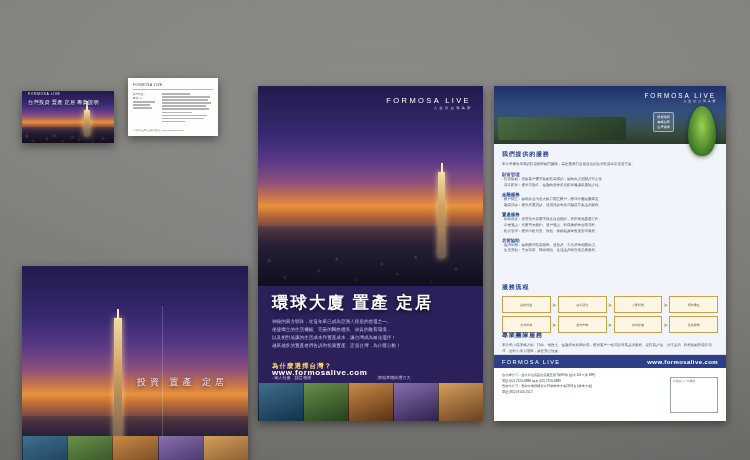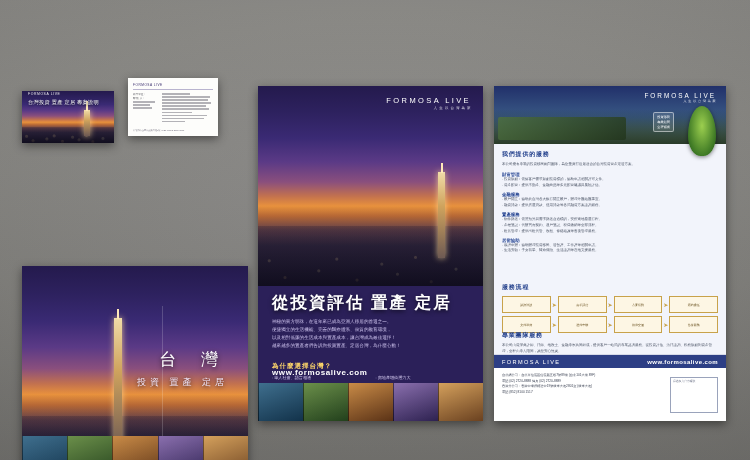--- a/index.html
+++ b/index.html
@@ -223,21 +223,20 @@
     <span class="tinyline" style="width:45%"></span>
   </div>
   <div class="lh-foot">台北市信義區信義路五段7號 / TEL (886)2 2720 8888</div>
 </div>
 
 <div class="piece night" id="brochure">
   <div class="skyline"></div>
   <div class="ground"></div>
   <div class="tower" style="left:92px;height:132px;width:8px;"></div>
   <div class="bc-divider"></div>
-  <div class="bc-title">台 灣</div>
   <div class="bc-sub">投資 置產 定居</div>
   <div class="bc-logo">
     <div class="bl1">FORMOSA LIVE</div>
     <div class="bl2">福爾摩沙國際投資移民公司</div>
   </div>
   <div class="strip">
     <div style="background:linear-gradient(160deg,#3f6f8e,#12324a)"></div>
     <div style="background:linear-gradient(160deg,#6b8f4a,#22401c)"></div>
     <div style="background:linear-gradient(160deg,#c98b47,#5a3216)"></div>
     <div style="background:linear-gradient(160deg,#8a6fae,#2d2150)"></div>
@@ -248,21 +247,21 @@
 <div class="piece" id="flyer-front">
   <div class="photo night">
     <div class="skyline"></div>
     <div class="ground"></div>
     <div class="tower" style="left:180px;height:86px;width:7px;"></div>
   </div>
   <div class="ff-logo">
     <div class="l1">FORMOSA LIVE</div>
     <div class="l2">人 生 以 台 灣 為 家</div>
   </div>
-  <div class="ff-head">從投資評估 置產 定居</div>
+  <div class="ff-head">環球大廈 置產 定居</div>
   <div class="ff-body" style="white-space:pre-line;">神秘的東方明珠，在這年來已成為亞洲人移居的首選之一。
 便捷獨立的生活機能、完善的醫療體系、優質的教育環境，
 以及相對低廉的生活成本與置產成本，讓台灣成為最佳選擇！
 越來越多的置產者們告訴您投資置產、定居台灣，為什麼心動！</div>
   <div class="ff-q">為什麼選擇台灣？</div>
   <div class="ff-cols">
     <ul>
       <li>‧ 華人社會、語言相通</li>
       <li>‧ 生活機能便利完善</li>
       <li>‧ 醫療水準世界前茅</li>

